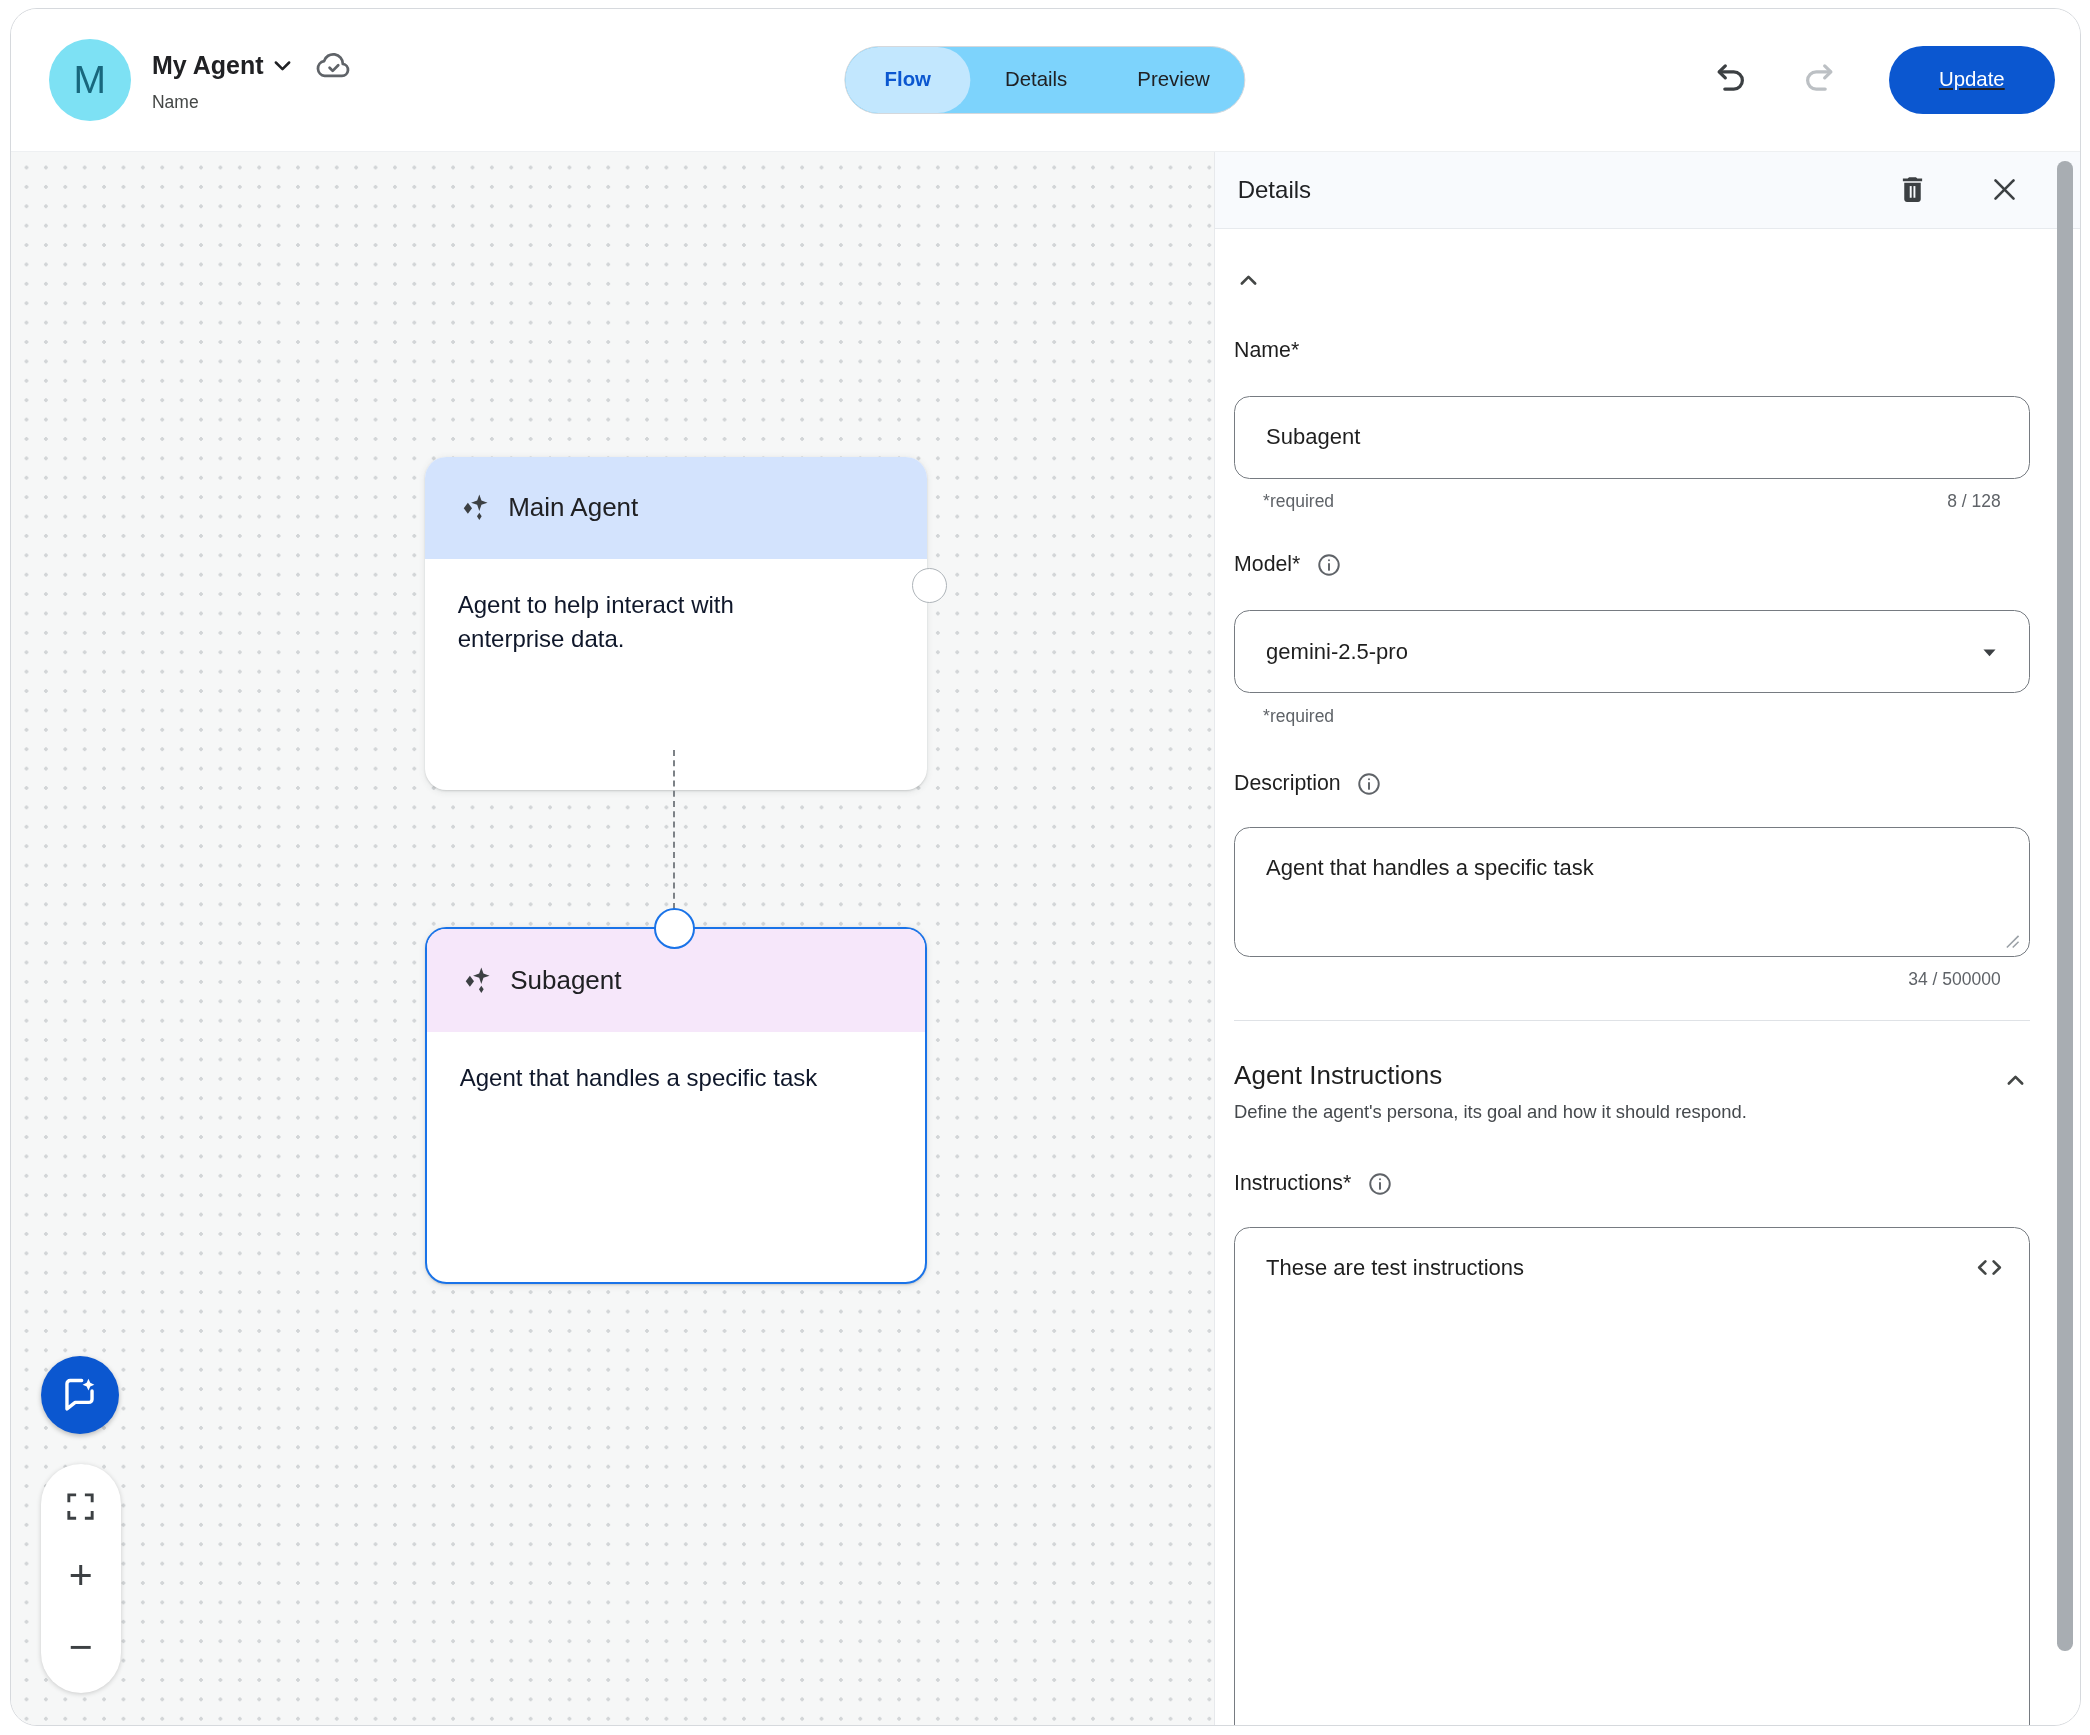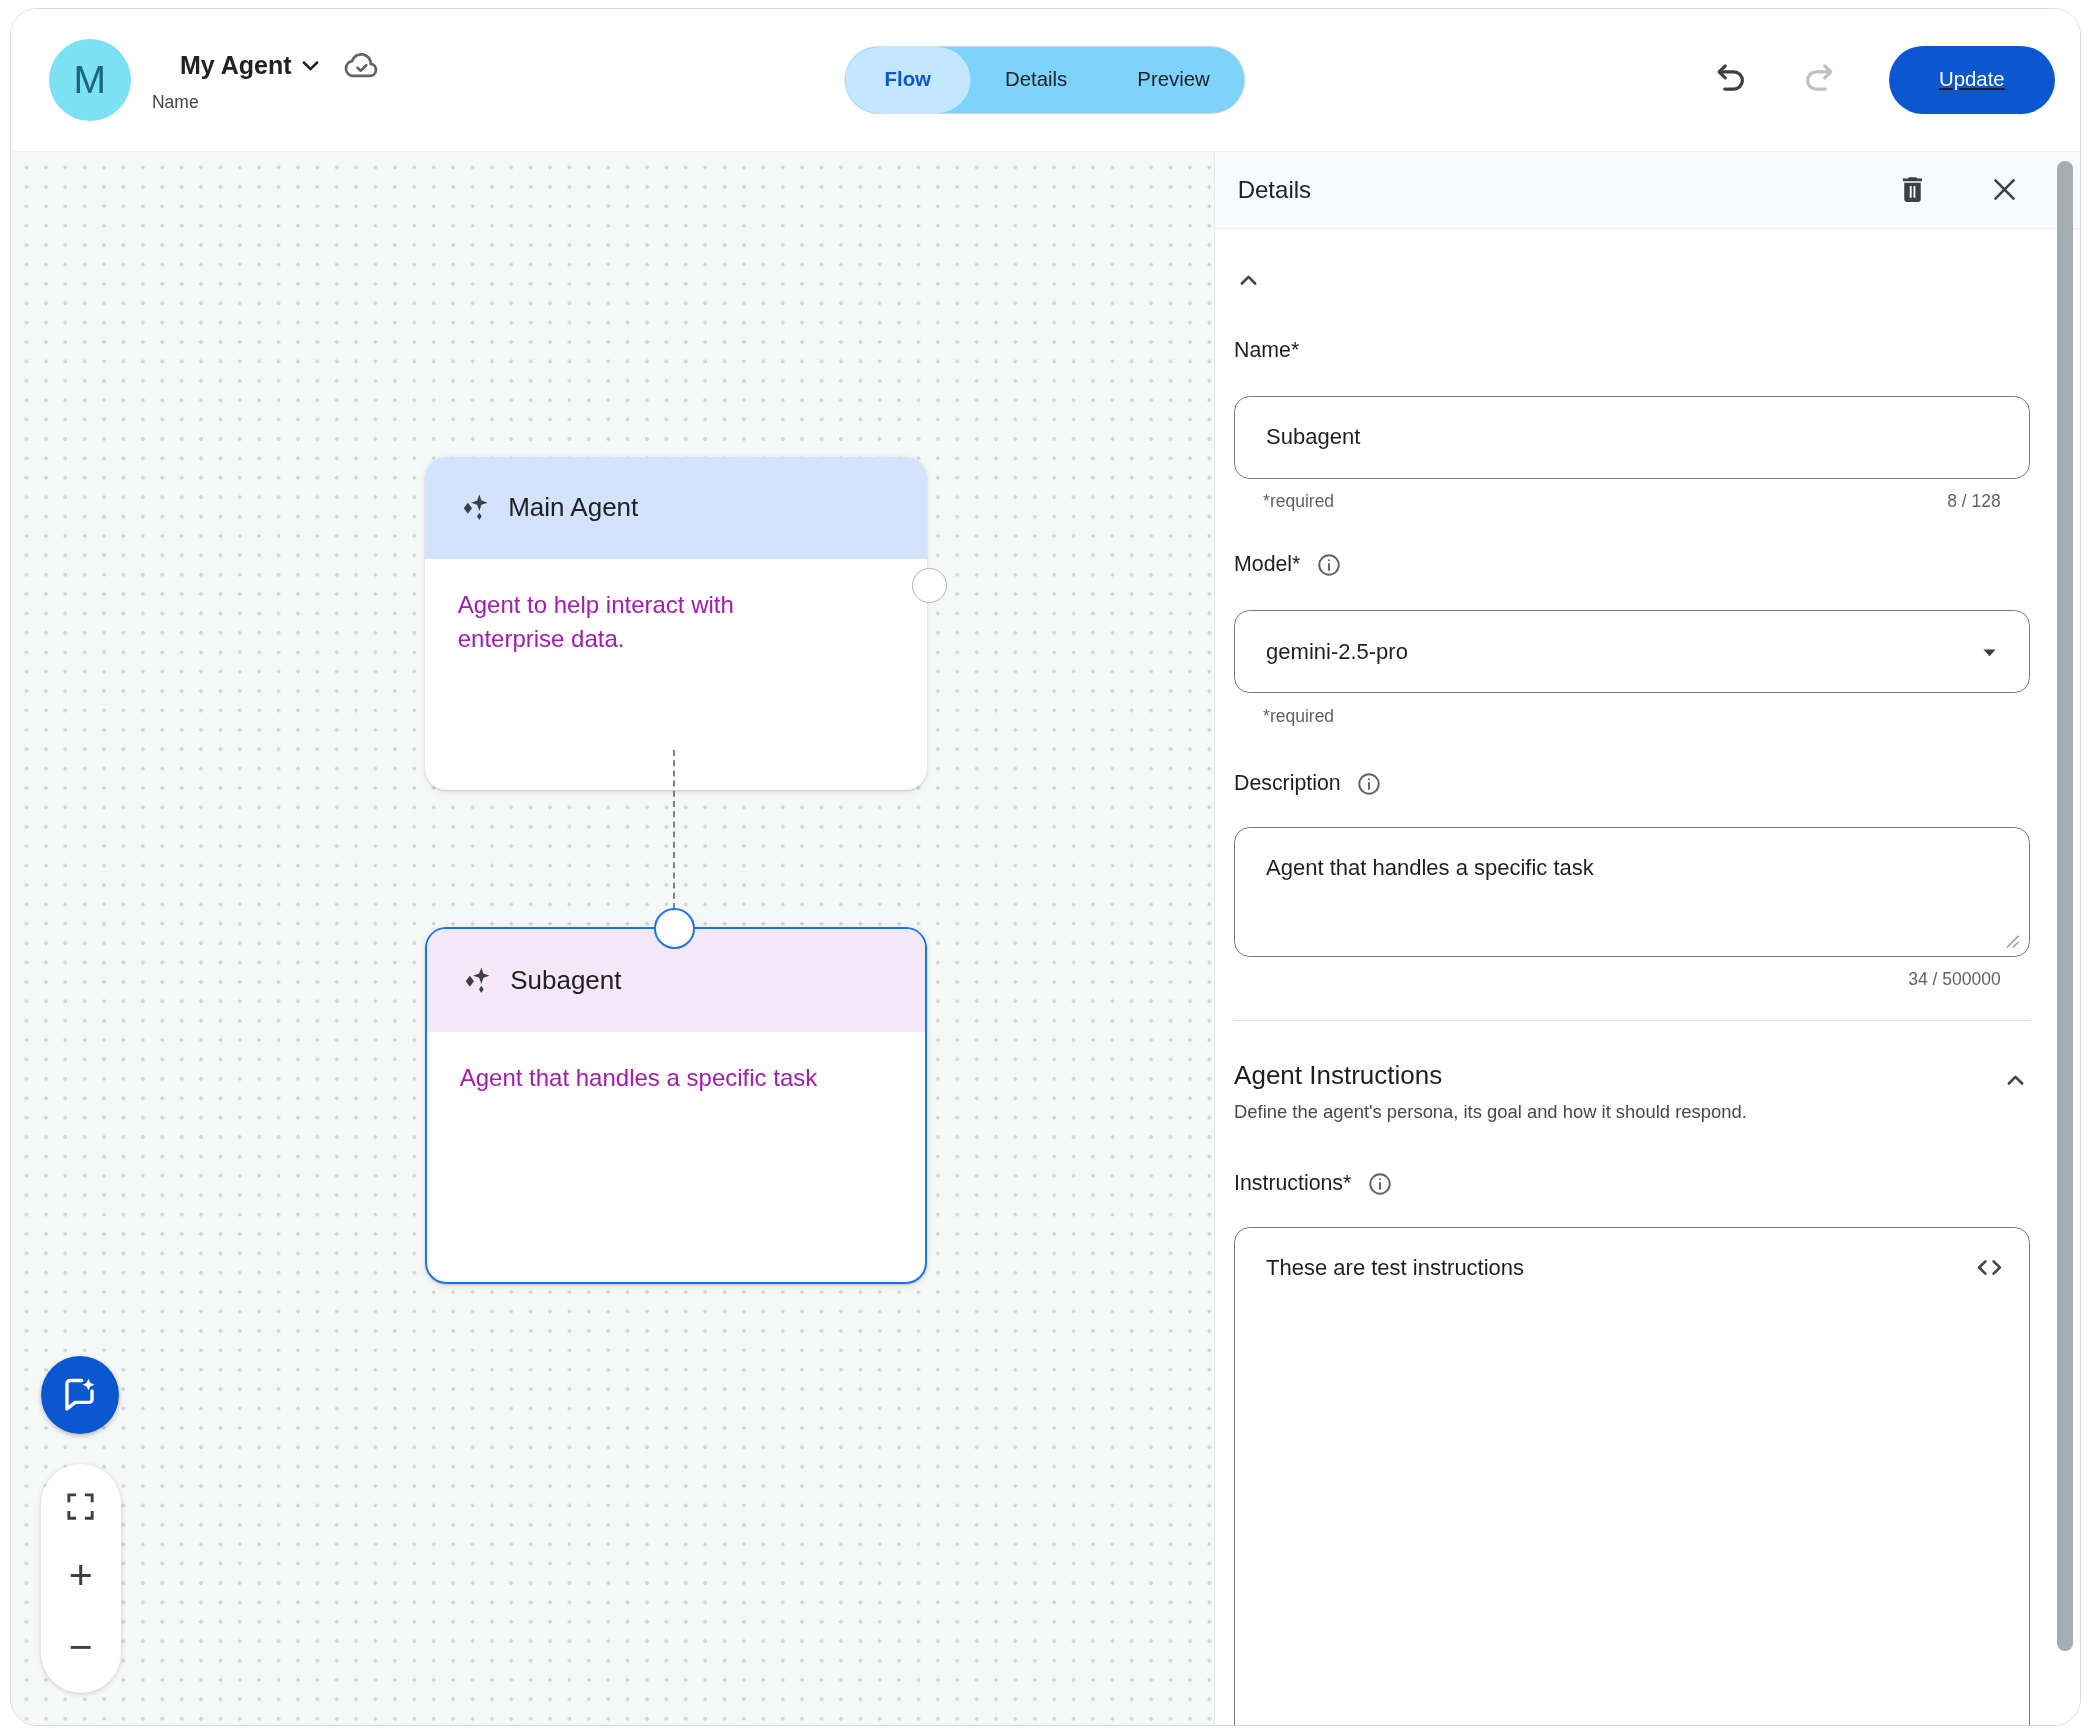--- a/index.html
+++ b/index.html
@@ -9,21 +9,21 @@
   .window { position:absolute; left:9.7px; top:7.8px; width:2071px; height:1718px;
             border:1.5px solid #d6d9dd; border-radius:27px; background:#fff; overflow:hidden; }
 
   
   .topbar { position:absolute; left:0; right:0; top:0; height:143px; background:#fff;
             border-bottom:1px solid #eef0f2; z-index:5; }
   .agent-info { position:absolute; left:38px; top:50%; transform:translateY(-50%);
                 display:flex; align-items:center; gap:21.3px; }
   .avatar { width:82px; height:82px; border-radius:50%; background:#7de1f4; color:#18677d;
             font-size:39px; font-weight:500; display:flex; align-items:center; justify-content:center; }
-  .title-row { display:flex; align-items:center; gap:4px;margin-left:28px; }
+  .title-row { display:flex; align-items:center; gap:4px; }
   .agent-title { font-size:25px; font-weight:700; color:#202124; }
   .draft { font-size:17.5px; color:#444746; margin-top:6.8px; }
   .icon { display:inline-flex; align-items:center; justify-content:center; }
 
   .tabs { position:absolute; left:50%; top:50%; transform:translate(-50%,-50%);
           height:68px; display:flex; align-items:stretch; border:1.5px solid #d5d8dc;
           border-radius:39px; background:#7dd3fc; overflow:hidden; }
   .tab { display:flex; align-items:center; padding:0 35px; font-size:20.4px; color:#202124; cursor:pointer; }
   .tab.active { background:#c2e7fe; color:#0b57d0; font-weight:700; border-radius:39px; padding:0 39px; }
 
@@ -37,21 +37,21 @@
   .canvas { position:absolute; left:0; top:0; width:1203px; bottom:0;
             background-color:#f6f7f7;
             background-image:radial-gradient(#d2d5d7 2px, transparent 2px);
             background-size:19.4px 19.4px; background-position:5.8px 5.8px; }
 
   
   .node { position:absolute; width:502px; background:#fff; border-radius:21.3px;
           box-shadow:0 1px 1.9px rgba(60,64,67,.18), 0 1.9px 7.8px rgba(60,64,67,.10); }
   .node-head { height:102px; display:flex; align-items:center; gap:17.5px; padding:0 33px;
                border-radius:21.3px 21.3px 0 0; font-size:26px; font-weight:500; color:#202124; }
-  .node-body { padding:29px 33px; font-size:24px; line-height:1.42; color:#a21caf; }
+  .node-body { padding:29px 33px; font-size:24px; line-height:1.42; color:#0f172a; }
   .node-main { left:414px; top:265px; height:333px;margin-top:40px; }
   .node-main .node-head { background:#d3e3fd; }
   .node-main .node-body { max-width:408px; }
   .node-sub { left:414px; top:775px; height:357px; border:2.4px solid #1a73e8; }
   .node-sub .node-head { height:103px; background:#f6e7fa; border-radius:18.4px 18.4px 0 0; }
 
   .port { position:absolute; background:#fff; border-radius:50%; }
   .port-right { left:901px; top:416px; width:35px; height:35px; border:1.9px solid #aeb4b9; }
   .port-top { left:643px; top:756px; width:41px; height:41px; border:2.9px solid #1a73e8; z-index:3; }
   .edge-dashed { position:absolute; left:662px; top:598px; height:159px; width:0;

